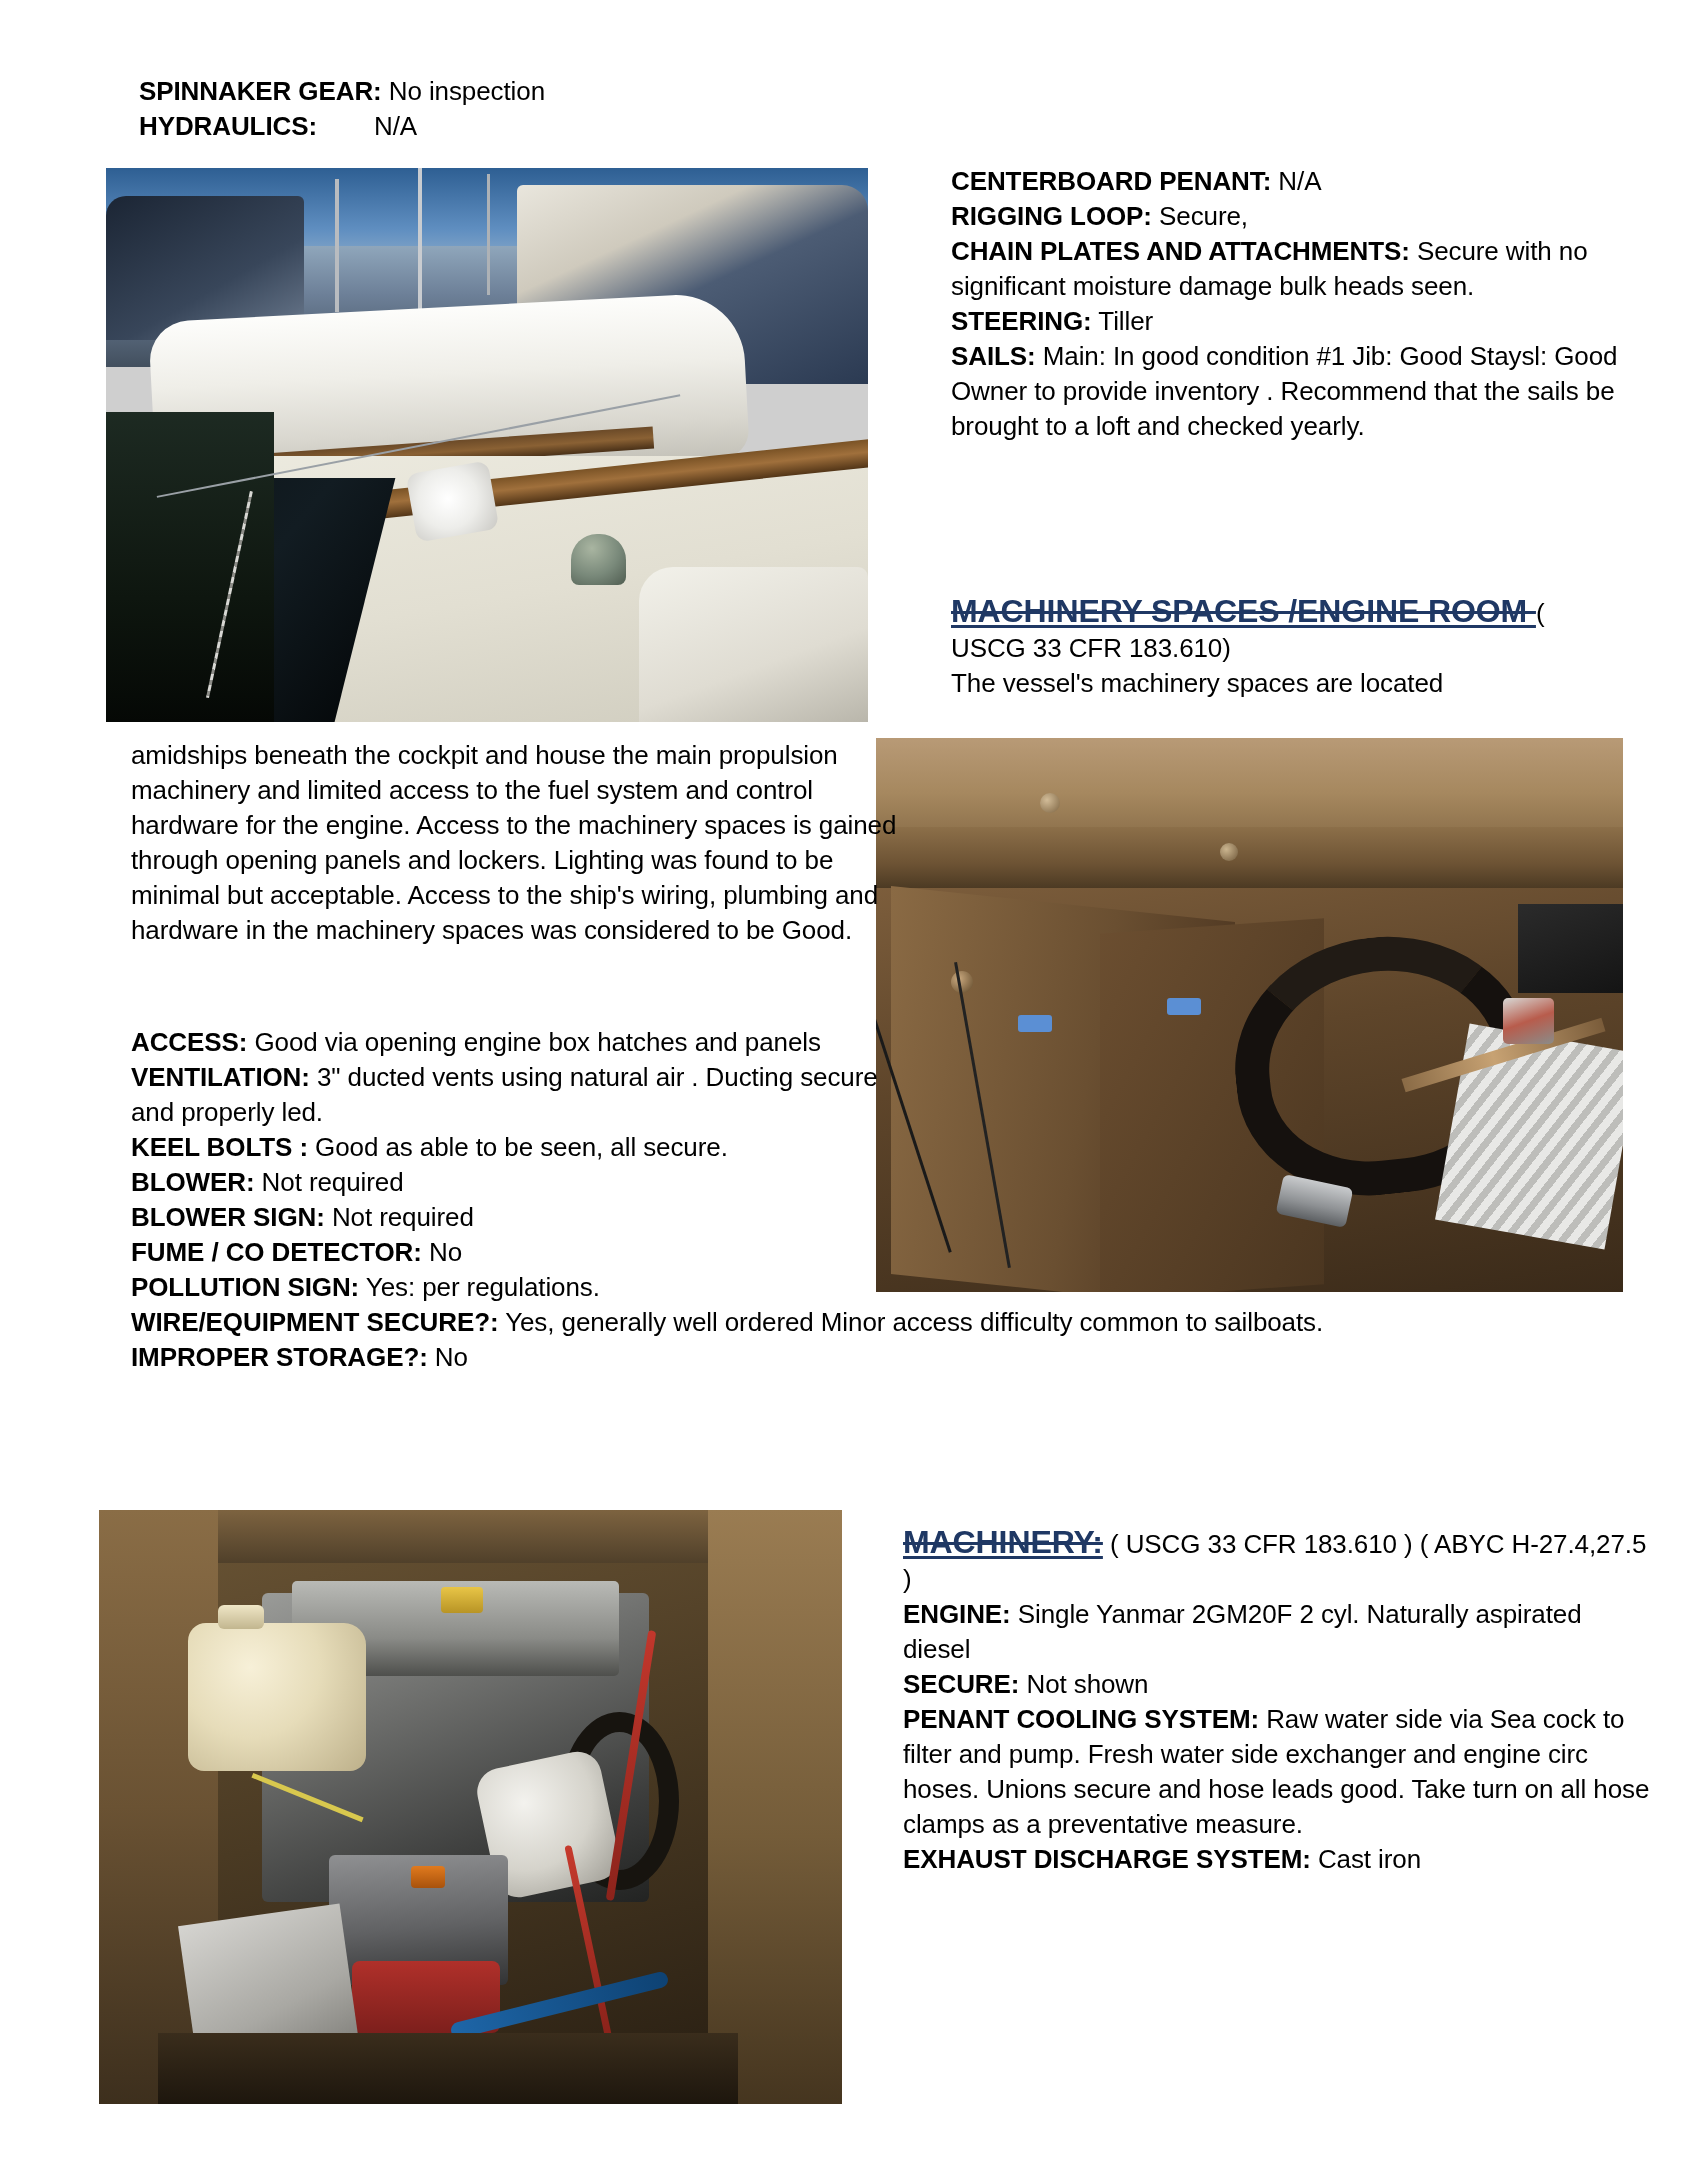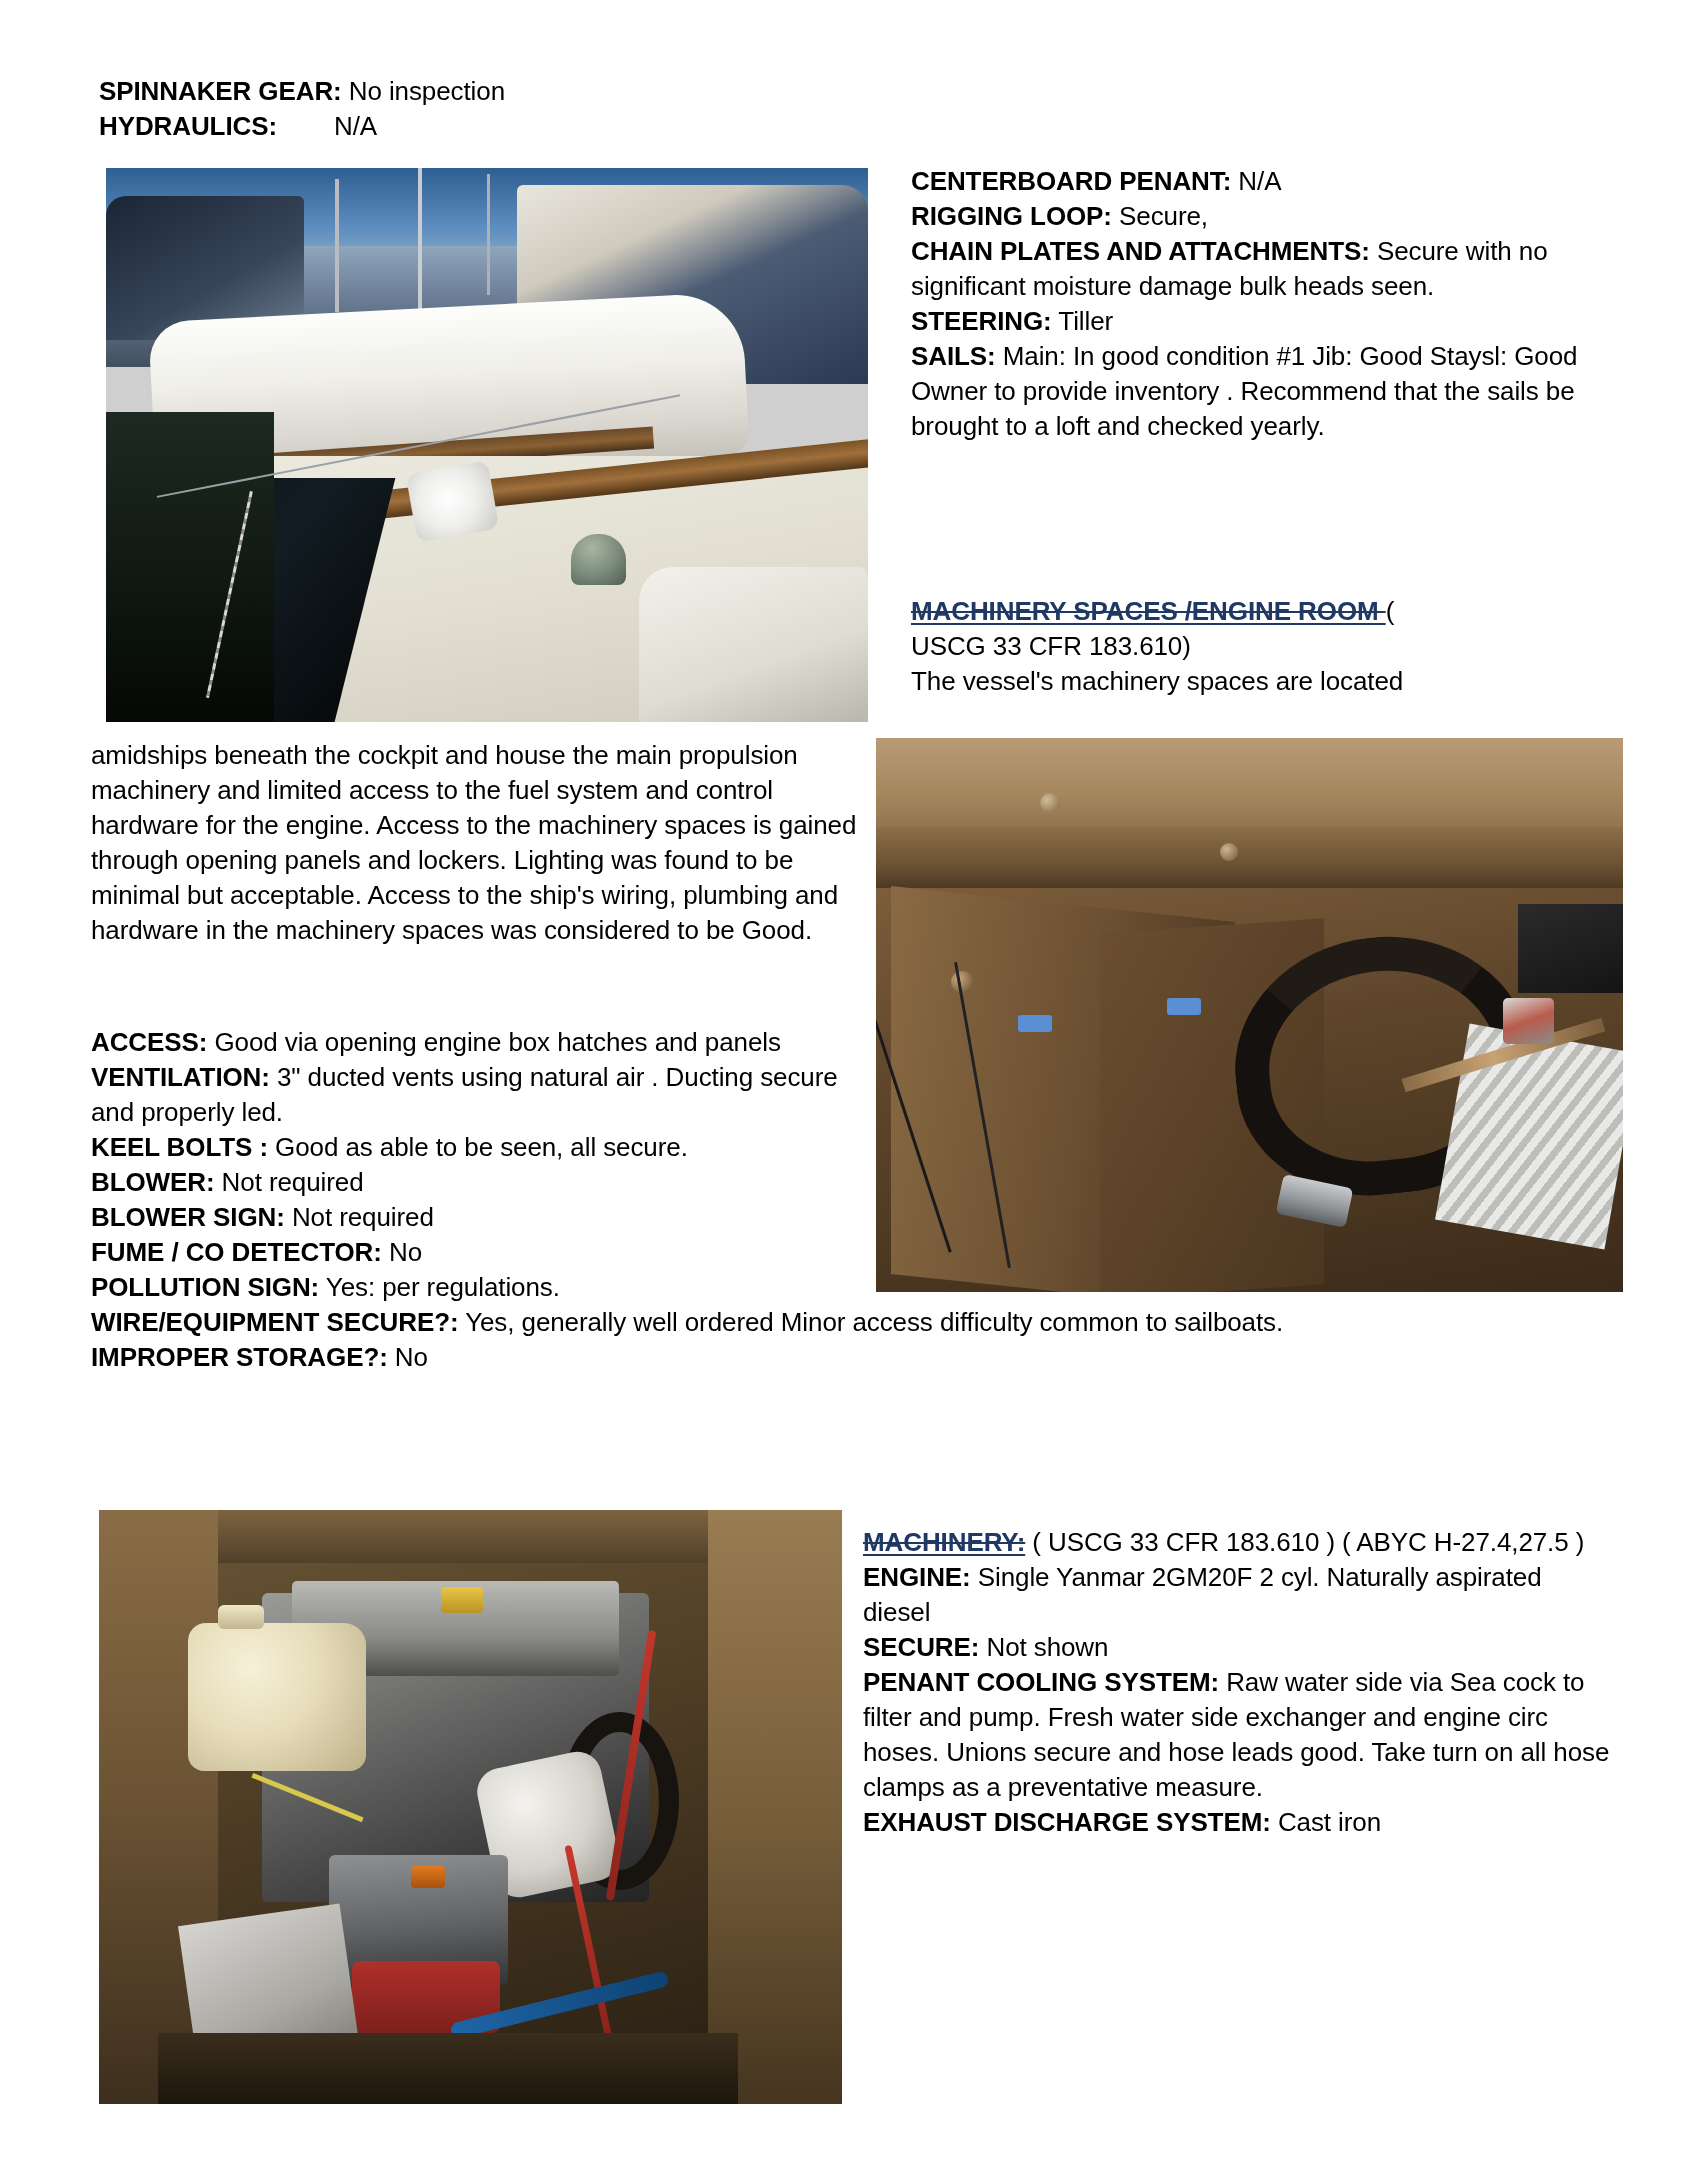--- a/index.html
+++ b/index.html
@@ -29,32 +29,32 @@
     font-size: 26px;
     line-height: 35px;
     letter-spacing: -0.1px;
     color: #000;
   }
   .lbl { font-weight: bold; }
 
   
   .nav-heading {
     font-weight: bold;
-    font-size: 26px;
+    font-size: 32px;
     line-height: 35px;
     color: #1f3864;
     text-decoration: underline line-through;
     text-decoration-color: #1f3864;
     text-underline-offset: 3px;
     display: inline;
   }
   .nav-heading-wrap { line-height: 35px; }
 
   
-  .abs { position: absolute; }
+  .abs { position: absolute; margin-left: 40px; }
 
   #top-left-block { left: 99px; top: 74px; width: 772px; }
   #right-col-top  { left: 911px; top: 164px; width: 703px; }
   #machinery-heading-block { left: 911px; top: 594px; width: 713px; }
   #left-flow-block { left: 91px; top: 738px; width: 782px; }
   #lower-left-block { left: 91px; top: 1025px; width: 1465px; }
   #machinery-right-block { left: 863px; top: 1525px; width: 752px; }
 
   
   .photo {

